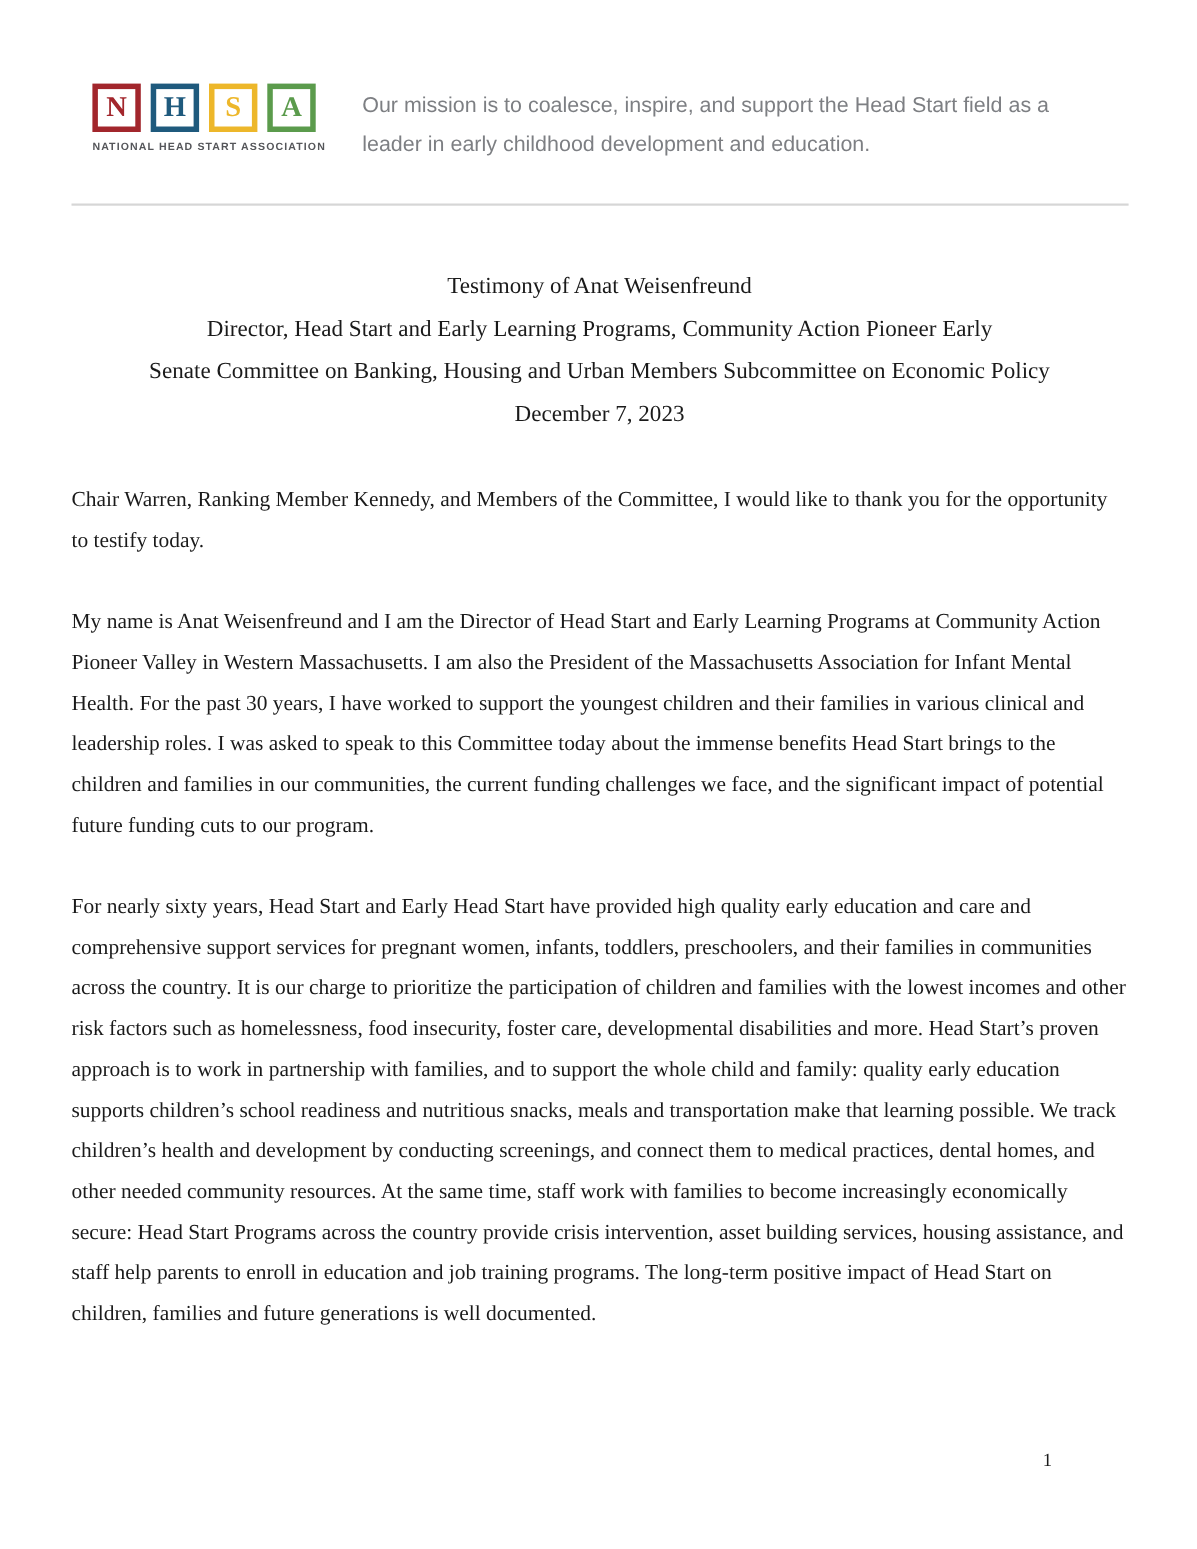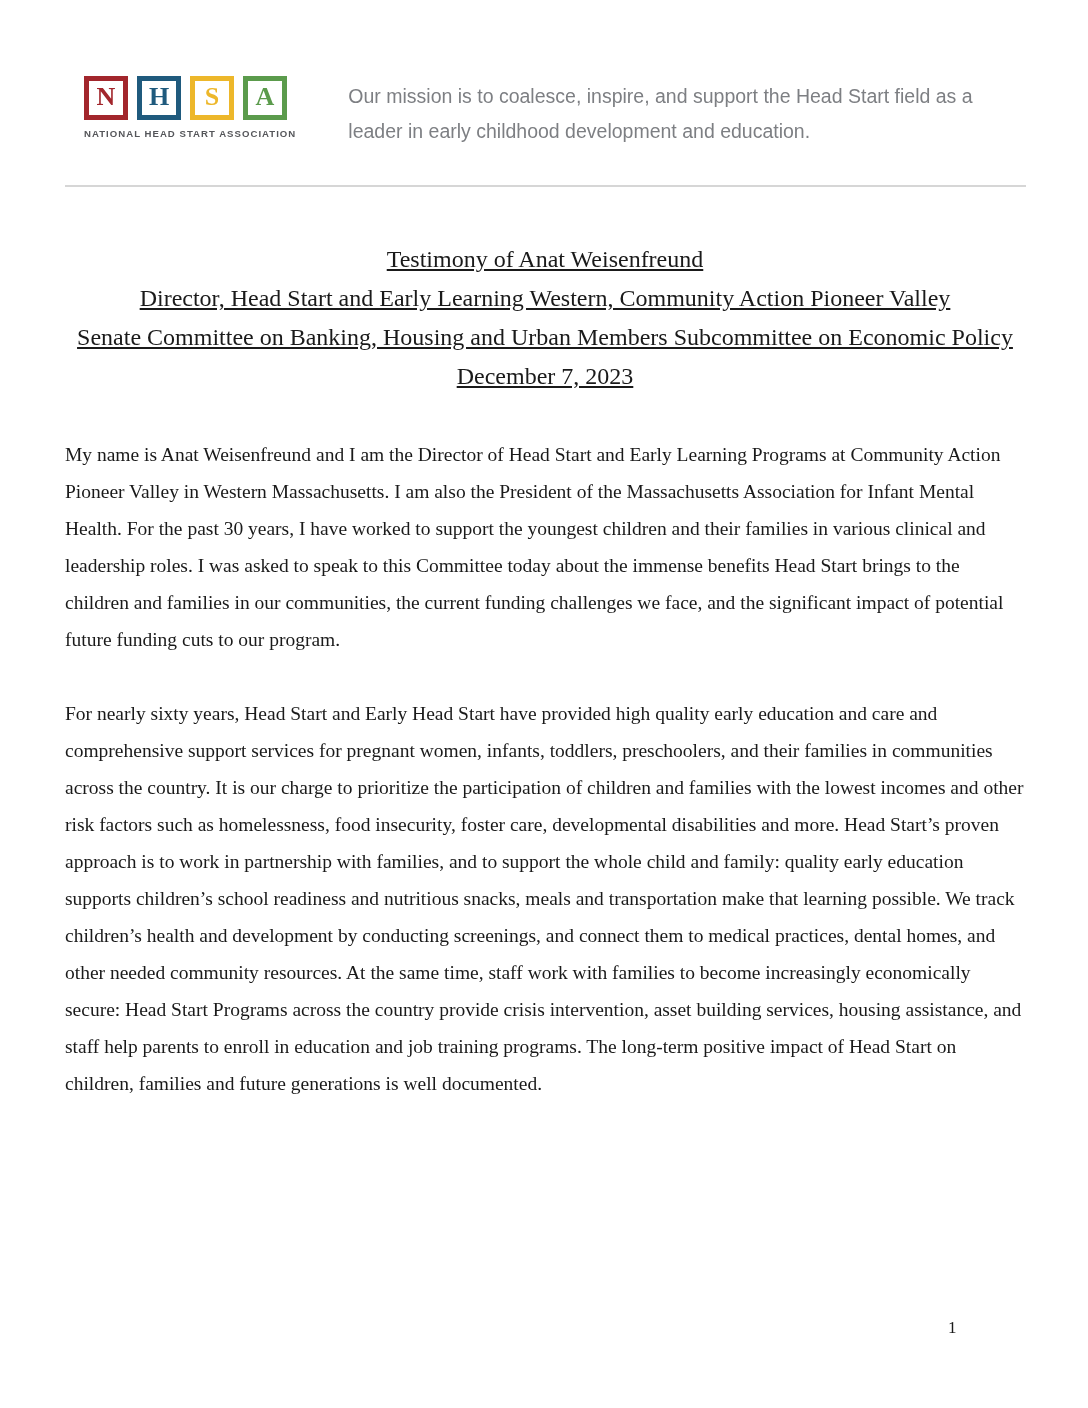--- a/index.html
+++ b/index.html
@@ -34,41 +34,40 @@
   .logo-label {
     margin-top: 8px;
     font-family: "Liberation Sans", sans-serif;
     font-size: 9.6px;
     font-weight: bold;
     letter-spacing: 1.02px;
     color: #55565a;
     white-space: nowrap;
   }
   .mission {
-    margin-left: 52px;
+    margin-left: 33px;
     padding-top: 3px;
     max-width: 665px;
     font-family: "Liberation Sans", sans-serif;
     font-size: 19.5px;
     line-height: 35px;
     color: #7d7f83;
   }
   .divider {
     border: none;
     border-top: 2px solid #d6d6d6;
     margin: 36px 0 0 0;
   }
   
   .main { padding: 53px 63px 0 65px; }
   .title-block { text-align: center; }
   .title-line {
-    font-size: 24px;
+    font-size: 21px;
     line-height: 39px;
     white-space: nowrap;
-    text-decoration: underline;
   }
   .paragraphs { margin-top: 40px; }
   .paragraphs p {
     margin: 0 0 37px 0;
     font-size: 19.5px;
     line-height: 37px;
     text-align: left;
   }
   .page-number {
     position: absolute;
@@ -103,26 +102,27 @@
         <div class="logo-label">NATIONAL HEAD START ASSOCIATION</div>
       </div>
       <div class="mission">Our mission is to coalesce, inspire, and support the Head Start field as a leader in early childhood development and education.</div>
     </div>
     <hr class="divider">
   </div>
 
   <div class="main">
     <div class="title-block">
       <div class="title-line">Testimony of Anat Weisenfreund</div>
-      <div class="title-line">Director, Head Start and Early Learning Western, Community Action Pioneer Valley</div>
+      <div class="title-line">Director, Head Start and Early Learning Programs, Community Action Pioneer Early</div>
       <div class="title-line">Senate Committee on Banking, Housing and Urban Members Subcommittee on Economic Policy</div>
       <div class="title-line">December 7, 2023</div>
     </div>
 
     <div class="paragraphs">
+      <p>Chair Warren, Ranking Member Kennedy, and Members of the Committee, I would like to thank you for the opportunity to testify today.</p>
       <p>My name is Anat Weisenfreund and I am the Director of Head Start and Early Learning Programs at Community Action Pioneer Valley in Western Massachusetts. I am also the President of the Massachusetts Association for Infant Mental Health. For the past 30 years, I have worked to support the youngest children and their families in various clinical and leadership roles. I was asked to speak to this Committee today about the immense benefits Head Start brings to the children and families in our communities, the current funding challenges we face, and the significant impact of potential future funding cuts to our program.</p>
       <p>For nearly sixty years, Head Start and Early Head Start have provided high quality early education and care and comprehensive support services for pregnant women, infants, toddlers, preschoolers, and their families in communities across the country. It is our charge to prioritize the participation of children and families with the lowest incomes and other risk factors such as homelessness, food insecurity, foster care, developmental disabilities and more. Head Start’s proven approach is to work in partnership with families, and to support the whole child and family: quality early education supports children’s school readiness and nutritious snacks, meals and transportation make that learning possible. We track children’s health and development by conducting screenings, and connect them to medical practices, dental homes, and other needed community resources. At the same time, staff work with families to become increasingly economically secure: Head Start Programs across the country provide crisis intervention, asset building services, housing assistance, and staff help parents to enroll in education and job training programs. The long-term positive impact of Head Start on children, families and future generations is well documented.</p>
     </div>
   </div>
 
   <div class="page-number">1</div>
 
 </div>
 
 </body></html>

